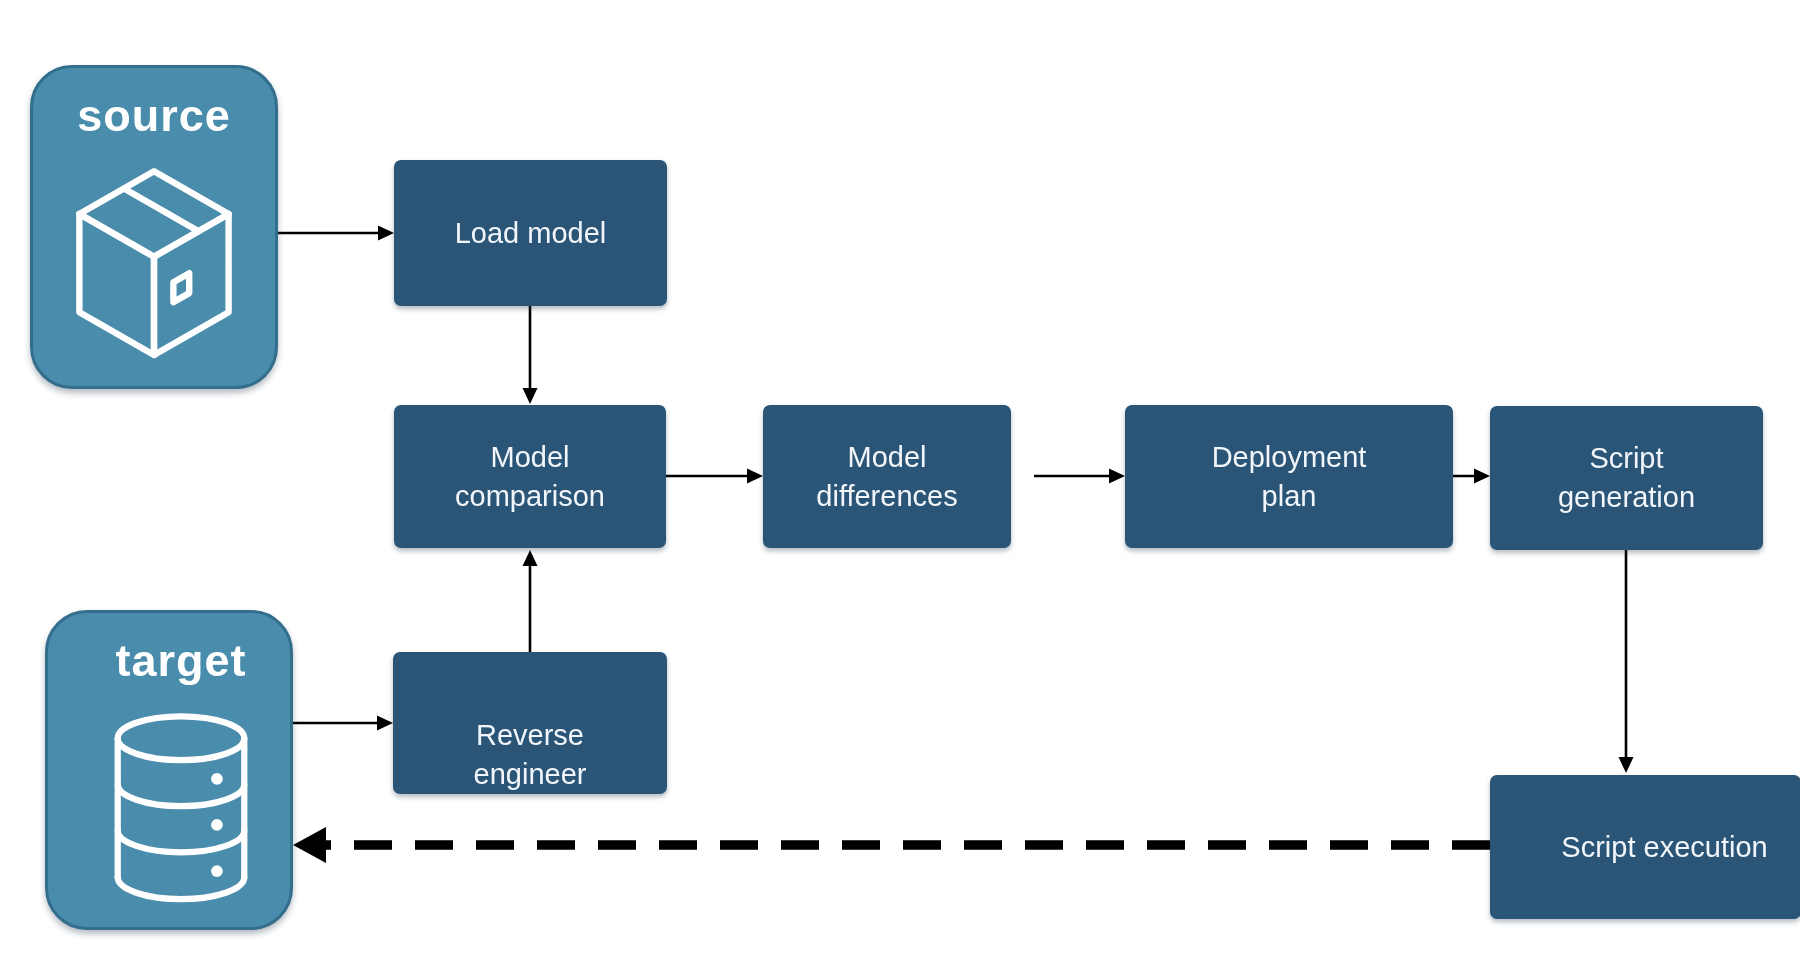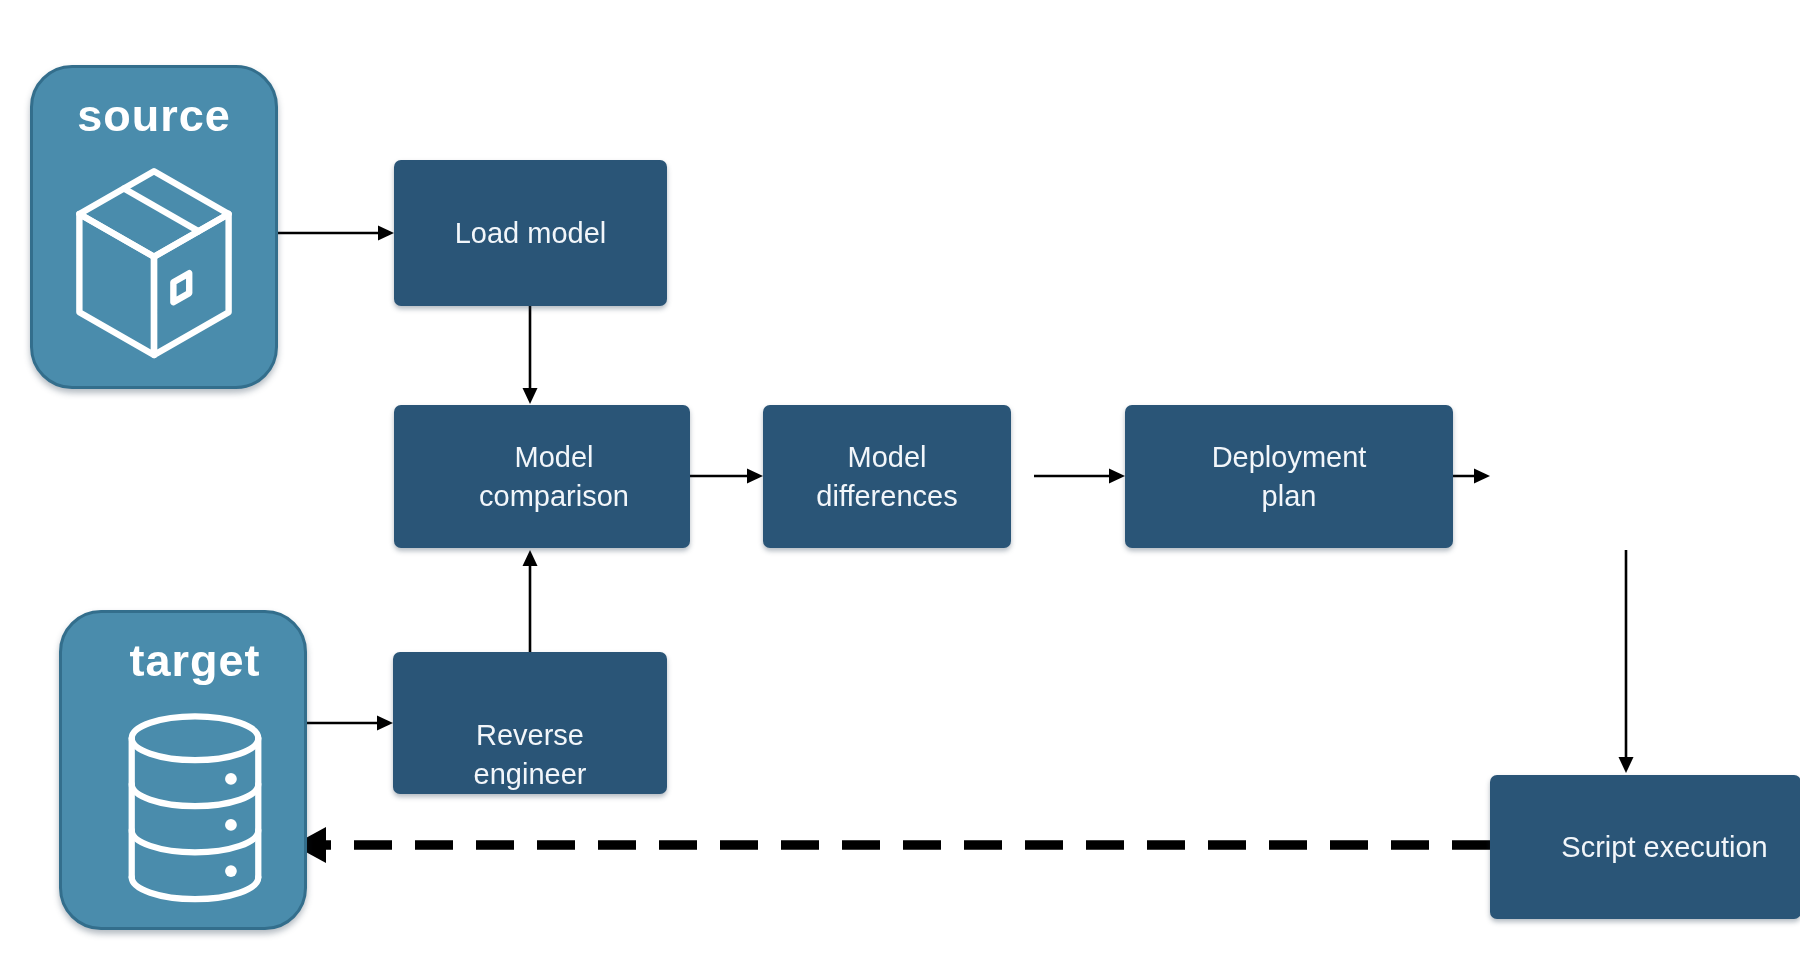--- a/index.html
+++ b/index.html
@@ -59,24 +59,24 @@
   }
   .container-box .container-icon {
     flex: 1;
     display: flex;
     align-items: center;
     justify-content: center;
     width: 100%;
   }
 
   #source-box { left: 30px;  top: 33px;  width: 248px; height: 324px; margin-top: 32px; }
-  #target-box { left: 59px;  top: 610px; width: 248px; height: 320px; padding-left: 24px; }
+  #target-box { left: 45px;  top: 610px; width: 248px; height: 320px; padding-left: 24px; }
 
   #node-load-model        { left: 394px;  top: 160px; width: 273px; height: 146px; }
-  #node-model-comparison  { left: 394px;  top: 405px; width: 272px; height: 143px; padding-left: 24px; }
+  #node-model-comparison  { left: 394px;  top: 405px; width: 272px; height: 143px; }
   #node-model-differences { left: 763px;  top: 405px; width: 248px; height: 143px; }
   #node-deployment-plan   { left: 1125px; top: 405px; width: 328px; height: 143px; }
   #node-script-generation { left: 1490px; top: 406px; width: 273px; height: 144px; }
   #node-reverse-engineer  { left: 393px;  top: 652px; width: 274px; height: 142px; align-items: flex-end; }
   #node-script-execution  { left: 1490px; top: 775px; width: 273px; height: 144px; padding-left: 38px; }
 </style>
 </head>
 <body>
 
 <div id="canvas">
@@ -169,20 +169,23 @@
   </div>
 
   <div id="node-model-differences" class="node">
     <span>Model differences</span>
   </div>
 
   <div id="node-deployment-plan" class="node">
     <span>Deployment plan</span>
   </div>
 
+  <div id="node-script-generation" class="node">
+    <span>Script generation</span>
+  </div>
 
   <div id="node-reverse-engineer" class="node">
     <span>Reverse engineer</span>
   </div>
 
   <div id="node-script-execution" class="node">
     <span>Script execution</span>
   </div>
 
 </div>

